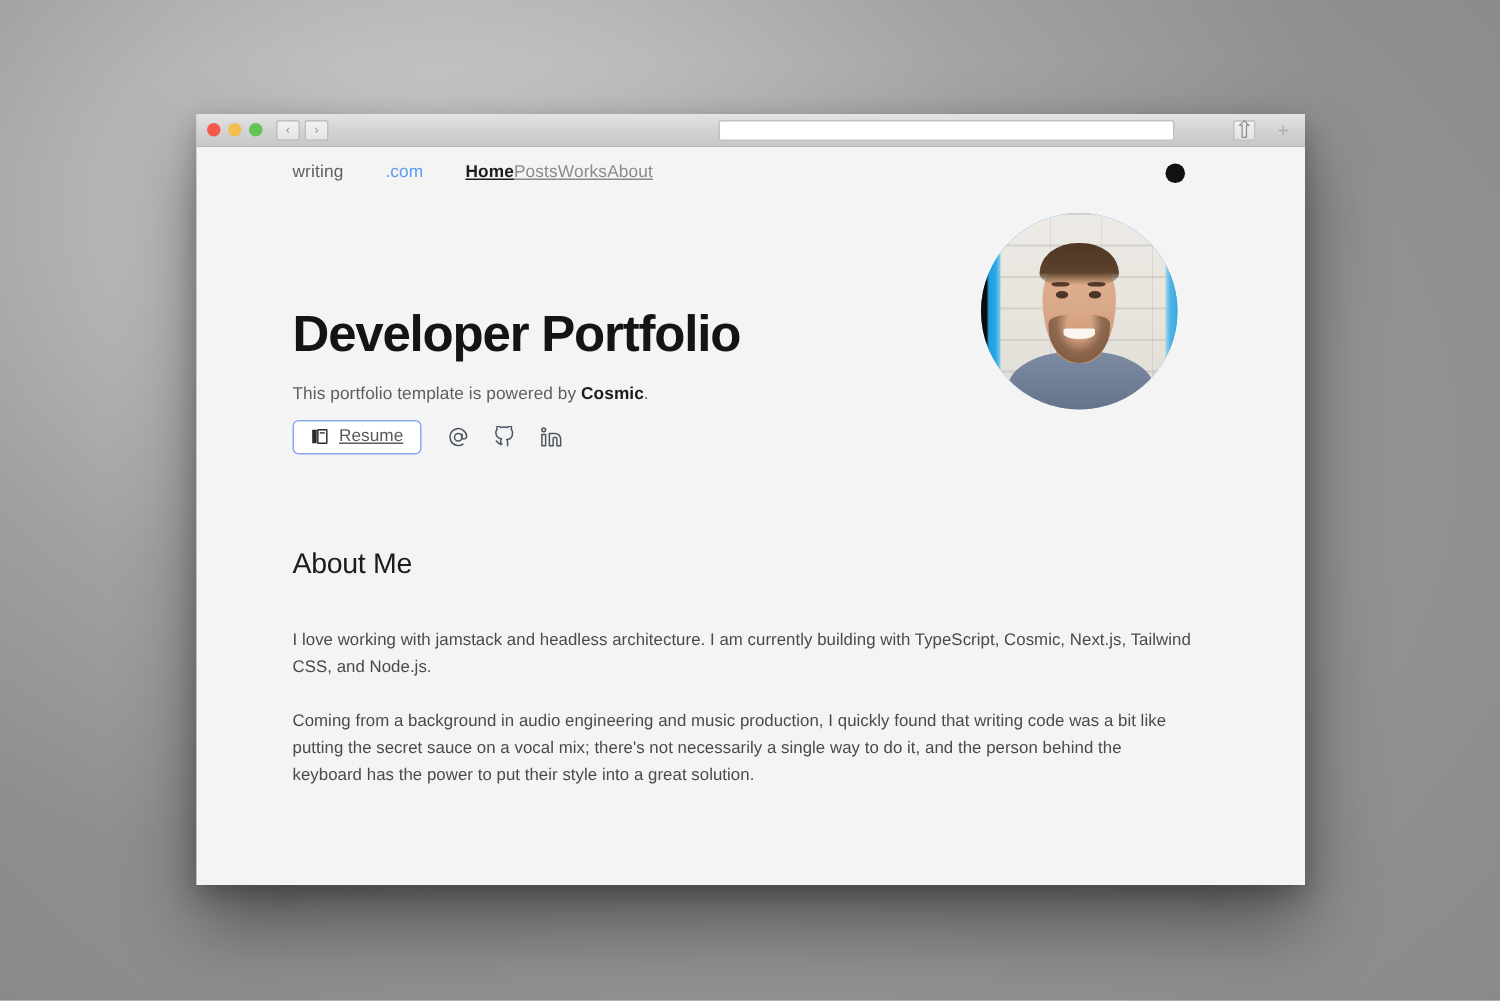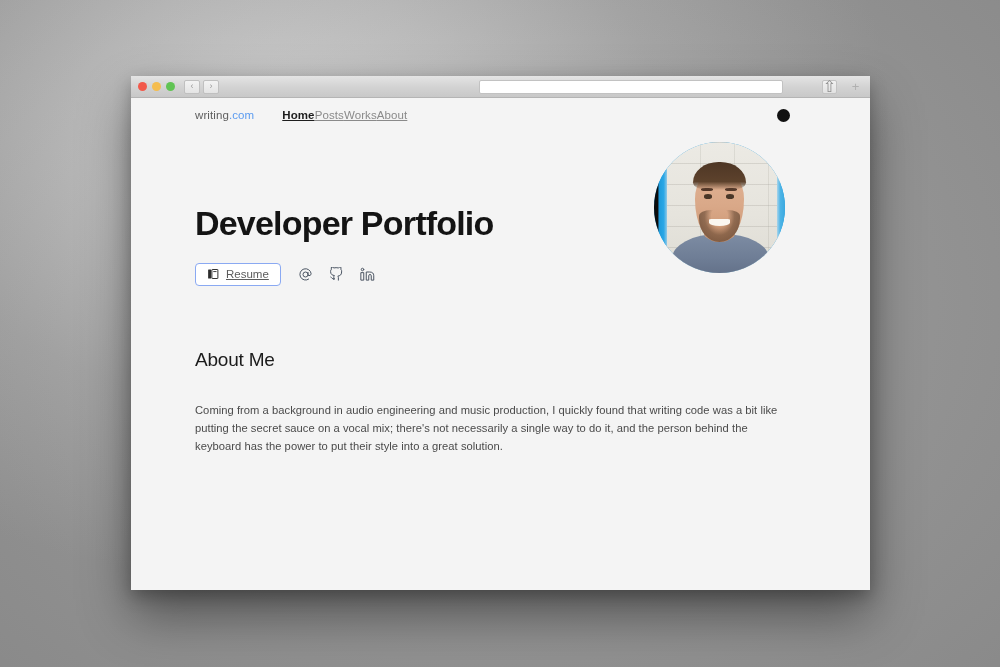--- a/index.html
+++ b/index.html
@@ -112,21 +112,21 @@
     align-items: center;
     padding: 0 24px 0 64px;
     position: relative;
   }
   .brand {
     font-size: 11.5px;
     color: #5f5f5f;
     letter-spacing: 0.1px;
     margin-right: 28px;
   }
-  .brand .tld { color: #5b9bf0; }
+  .brand .tld { color: #5b9bf0; margin-left: 28px; }
   .nav-links { display: flex; align-items: center; }
   .nav-link {
     font-size: 11.5px;
     color: #8a8a8a;
     letter-spacing: 0.1px;
   }
   .nav-link.active { color: #1d1d1d; font-weight: bold; }
   .theme-toggle {
     position: absolute;
     right: 80px;
@@ -149,21 +149,21 @@
   }
   .hero-sub {
     margin-top: 15px;
     font-size: 11.5px;
     color: #5e5e5e;
     letter-spacing: 0.05px;
   }
   .hero-sub b { color: #1c1c1c; font-weight: bold; }
 
   .hero-actions {
-    margin-top: 21px;
+    margin-top: 11px;
     display: flex;
     align-items: center;
     gap: 11px;
   }
   .resume-btn {
     display: inline-flex;
     align-items: center;
     gap: 7px;
     height: 23px;
     padding: 0 11px;
@@ -334,20 +334,21 @@
         <a class="nav-link" href="#">Works</a>
         <a class="nav-link" href="#">About</a>
       </div>
       <span class="theme-toggle"></span>
     </div>
 
     <div class="content">
 
       <div class="hero">
         <h1 class="hero-title">Developer Portfolio</h1>
+        <p class="hero-sub"><span>This portfolio template is powered by </span><b>Cosmic</b><span>.</span></p>
 
         <div class="hero-actions">
           <a class="resume-btn" href="#">
             <span class="ico">
               <svg width="12" height="12" viewBox="0 0 16 16" fill="currentColor" aria-hidden="true">
                 <rect x="1.5" y="2" width="4" height="12" rx="0.5"></rect>
                 <rect x="6.5" y="2" width="8" height="12" rx="0.5" fill="none" stroke="currentColor" stroke-width="1.3"></rect>
                 <rect x="8.3" y="4.2" width="4.4" height="1.2"></rect>
               </svg>
             </span>
@@ -393,19 +394,20 @@
             <div class="av-eye av-eye-l"></div>
             <div class="av-eye av-eye-r"></div>
             <div class="av-smile"></div>
           </div>
         </div>
       </div>
 
       <div class="about">
         <h2 class="about-title">About Me</h2>
         <div class="about-body">
+          <p class="about-p">I love working with jamstack and headless architecture. I am currently building with TypeScript, Cosmic, Next.js, Tailwind CSS, and Node.js.</p>
           <p class="about-p">Coming from a background in audio engineering and music production, I quickly found that writing code was a bit like putting the secret sauce on a vocal mix; there's not necessarily a single way to do it, and the person behind the keyboard has the power to put their style into a great solution.</p>
         </div>
       </div>
 
     </div>
   </div>
 </div>
 
 </body></html>

